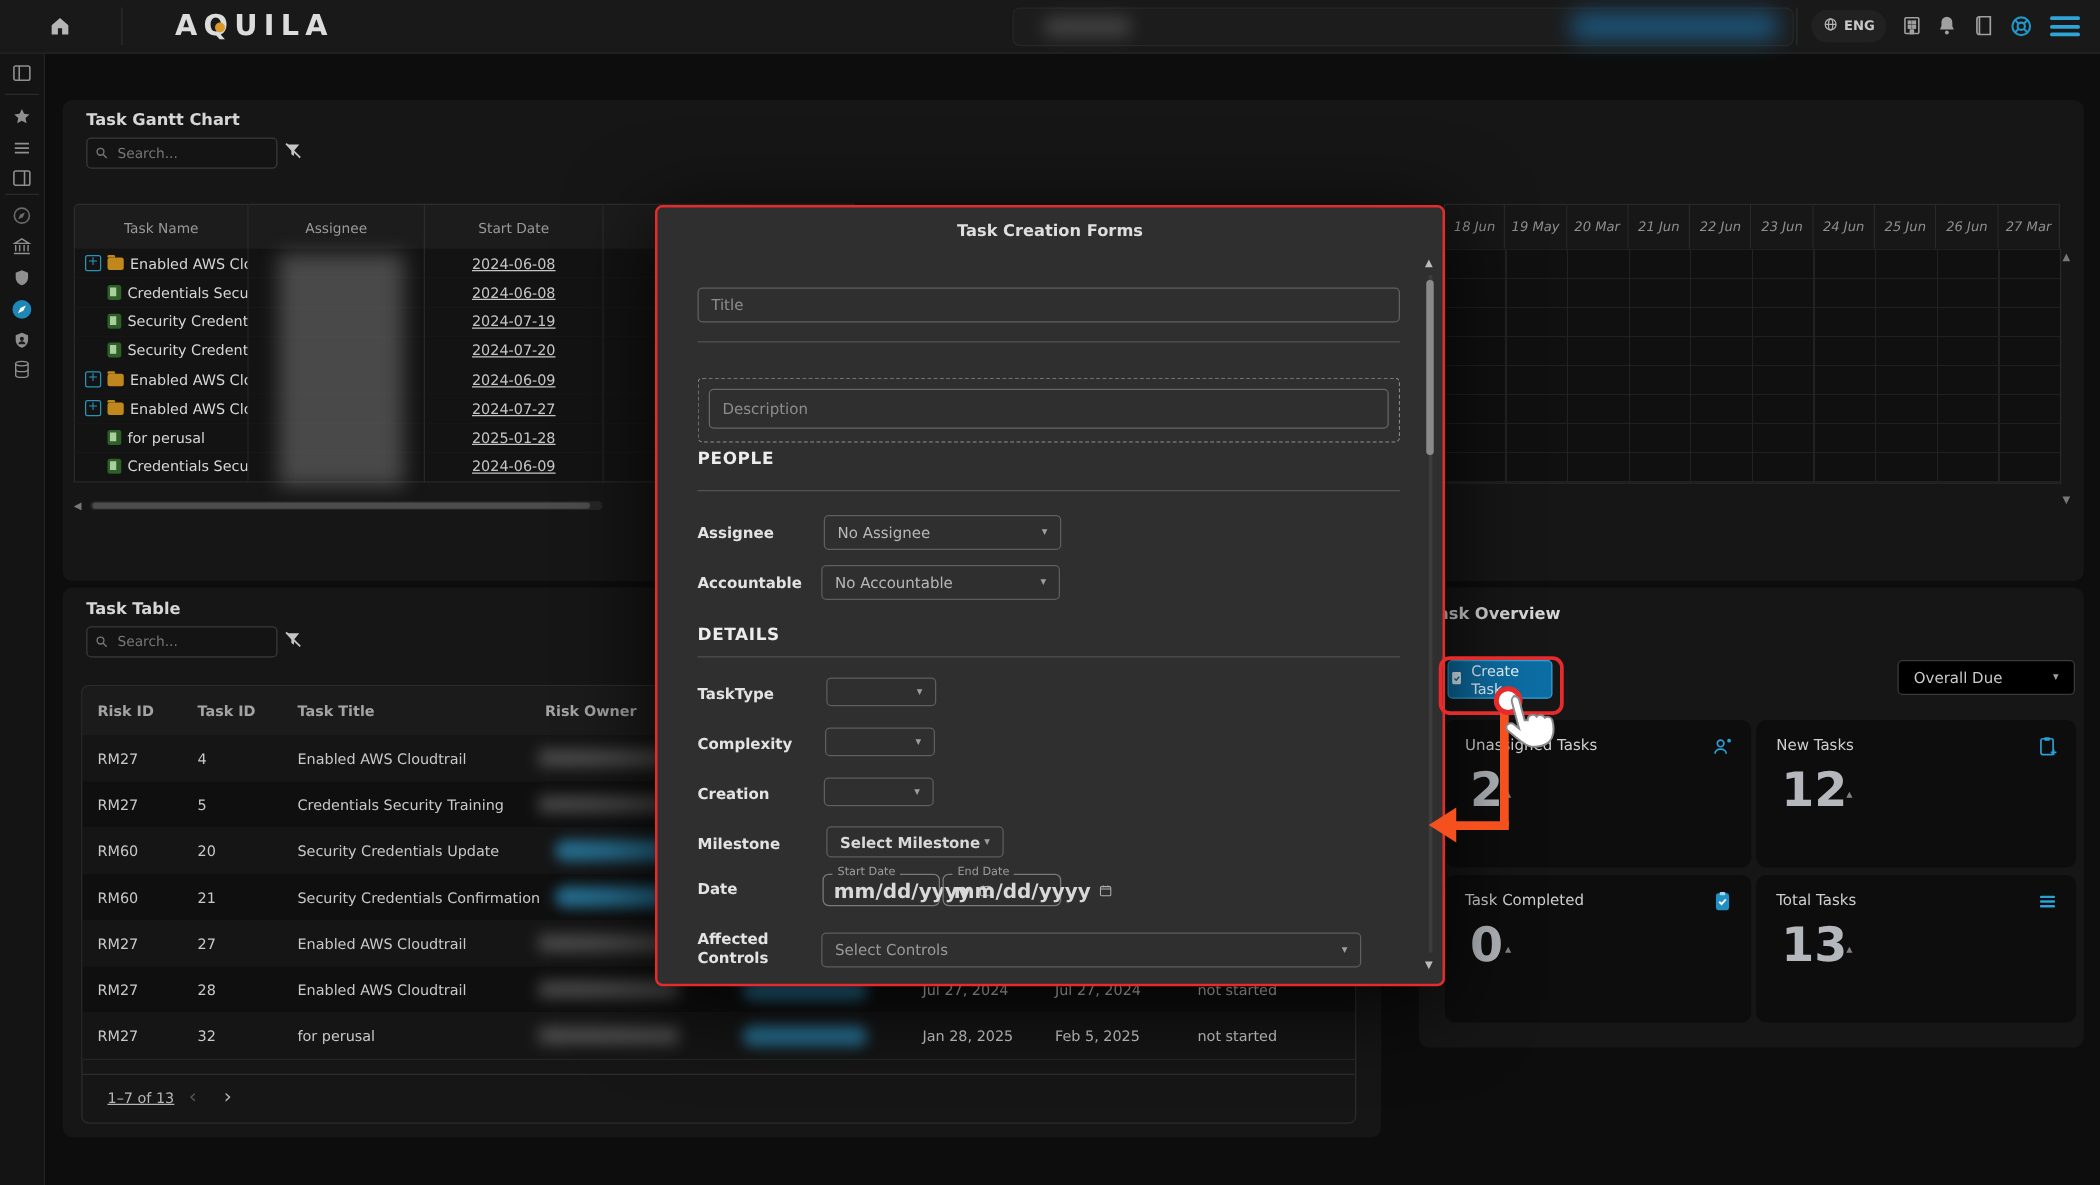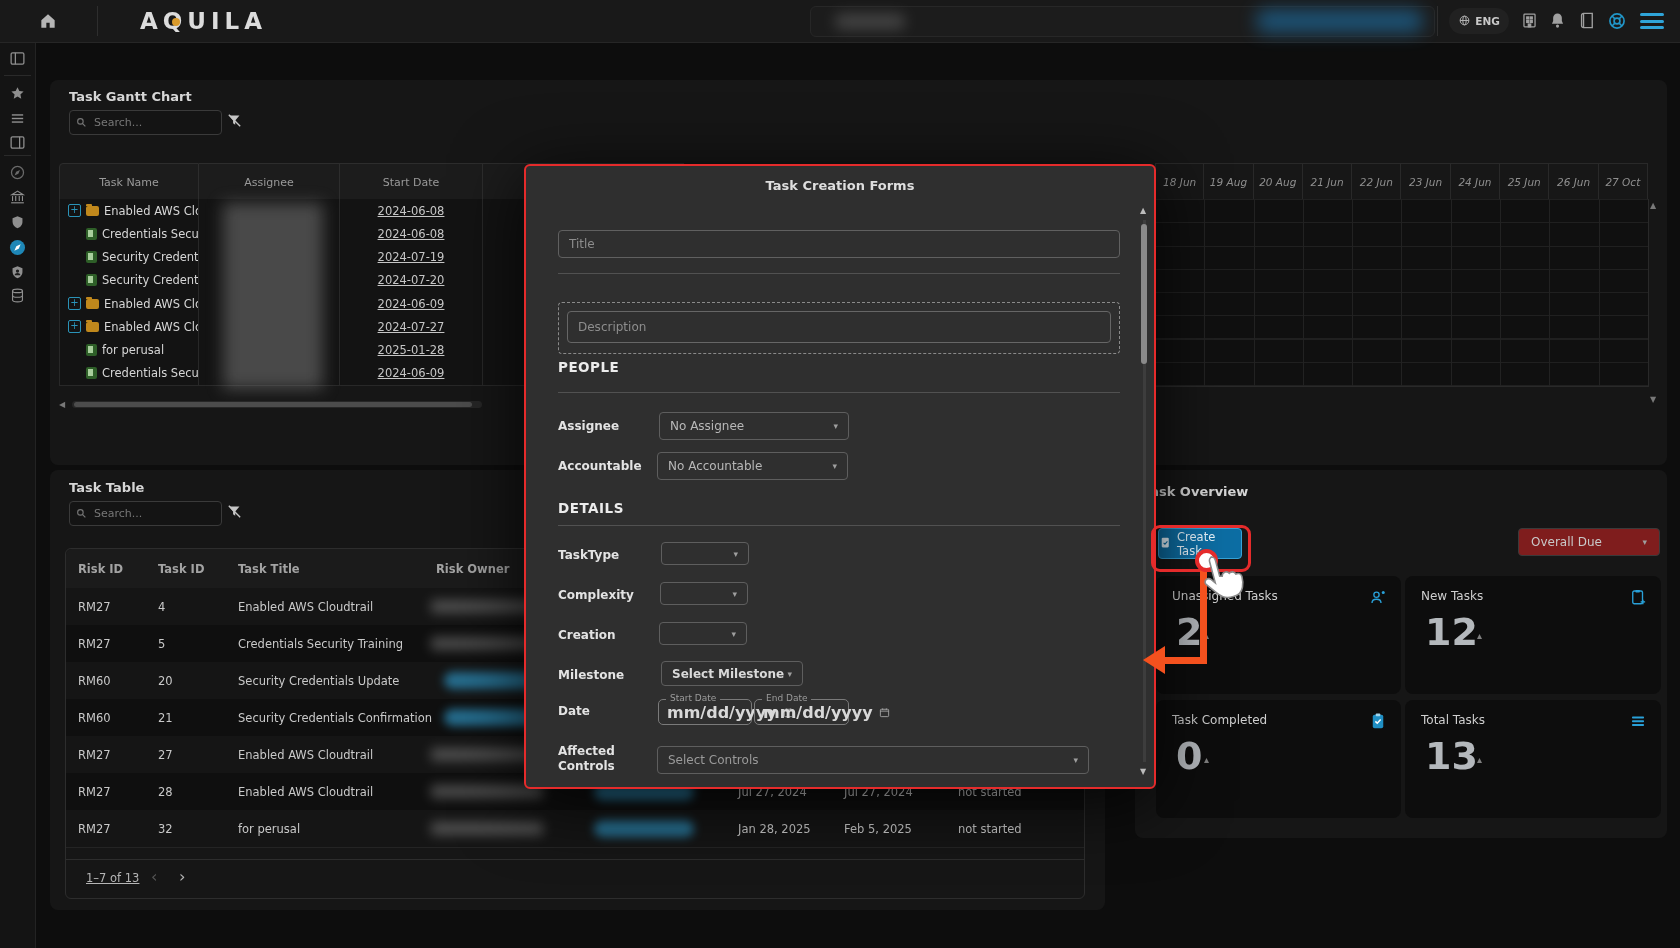--- a/index.html
+++ b/index.html
@@ -59,21 +59,21 @@
   .t-row.even{background:#0f0f0f;}
   .t-row span{position:absolute;top:12px;font-size:11.5px;color:#c9c9c9;}
   .owner-blob{position:absolute;left:365px;top:12px;width:112px;height:13px;background:#8a8a8a;opacity:.5;filter:blur(6px);border-radius:3px;}
   .owner-chip{position:absolute;left:378px;top:10px;width:100px;height:17px;background:#2b84ad;opacity:.8;filter:blur(5px);border-radius:9px;}
   .chip2{position:absolute;left:528px;top:10px;width:100px;height:17px;background:#2b84ad;opacity:.8;filter:blur(5px);border-radius:9px;}
   .pag-div{position:absolute;height:1px;background:#2d2d2d;}
   .pag-txt{position:absolute;font-size:11.5px;color:#b5b5b5;text-decoration:underline;}
   .pag-ar{position:absolute;font-size:16px;line-height:14px;}
   
   .create-btn{position:absolute;display:flex;align-items:center;justify-content:center;gap:5px;background:#0d6ea4;border:1px solid #35a3d8;border-radius:4px;color:#e8f5fd;font-size:11.5px;cursor:pointer;}
-  .due-dd{position:absolute;background:#7f1d1d;border:1px solid #3a3a3a;border-radius:4px;display:flex;align-items:center;padding:0 12px;font-size:12px;color:#c9c9c9;cursor:pointer;}
+  .due-dd{position:absolute;background:#000000;border:1px solid #3a3a3a;border-radius:4px;display:flex;align-items:center;padding:0 12px;font-size:12px;color:#c9c9c9;cursor:pointer;}
   .due-dd .chev{margin-left:auto;}
   .chev{color:#9f9f9f;font-size:9px;}
   .card{position:absolute;background:#0d0d0d;border-radius:8px;}
   .card .c-label{position:absolute;left:16px;top:13px;font-size:12px;color:#cfcfcf;}
   .card .c-icon{position:absolute;right:14px;top:12px;width:18px;height:18px;}
   .card .c-val{position:absolute;left:20px;top:34px;font-size:38px;font-weight:700;color:#b4b8bc;}
   .card .c-caret{position:absolute;font-size:10px;color:#808080;}
   
   #modal{position:absolute;left:524px;top:164px;width:628px;height:621px;background:#2f2f2f;border:2px solid #e52b2b;border-radius:6px;box-shadow:0 12px 70px rgba(0,0,0,.8);z-index:50;}
   .m-title{position:absolute;left:0;top:12px;width:100%;text-align:center;font-size:13px;font-weight:600;color:#dedede;}
@@ -345,29 +345,29 @@
           <div class="gc"></div>
           <div class="gc date">2024-06-09</div>
           <div class="gc"></div>
           <div class="gc" style="border-right: none;"></div>
         </div>
       </div>
     <div class="gantt-blur" style="left:173px;top:123px;width:100px;height:186px"></div>
 
     <div class="tl-head" style="left:1105px;top:83px" id="timeline-header">
         <div class="tl-cell">18 Jun</div>
-        <div class="tl-cell">19 Aug</div>
-        <div class="tl-cell">20 Aug</div>
+        <div class="tl-cell">19 May</div>
+        <div class="tl-cell">20 Mar</div>
         <div class="tl-cell">21 Jun</div>
         <div class="tl-cell">22 Jun</div>
         <div class="tl-cell">23 Jun</div>
         <div class="tl-cell">24 Jun</div>
         <div class="tl-cell">25 Jun</div>
         <div class="tl-cell">26 Jun</div>
-        <div class="tl-cell">27 Oct</div>
+        <div class="tl-cell">27 Mar</div>
       </div>
     <div class="tl-grid" style="left:1105px;top:119px;width:493px;height:187px"></div>
 
     <span class="scroll-ar" style="left:1600px;top:121px">▲</span>
     <span class="scroll-ar" style="left:1600px;top:315px">▼</span>
     <span class="scroll-ar" style="left:9px;top:320px">◀</span>
     <div class="hscroll" style="left:22px;top:321px;width:410px">
         <div></div>
       </div>
   </section>

